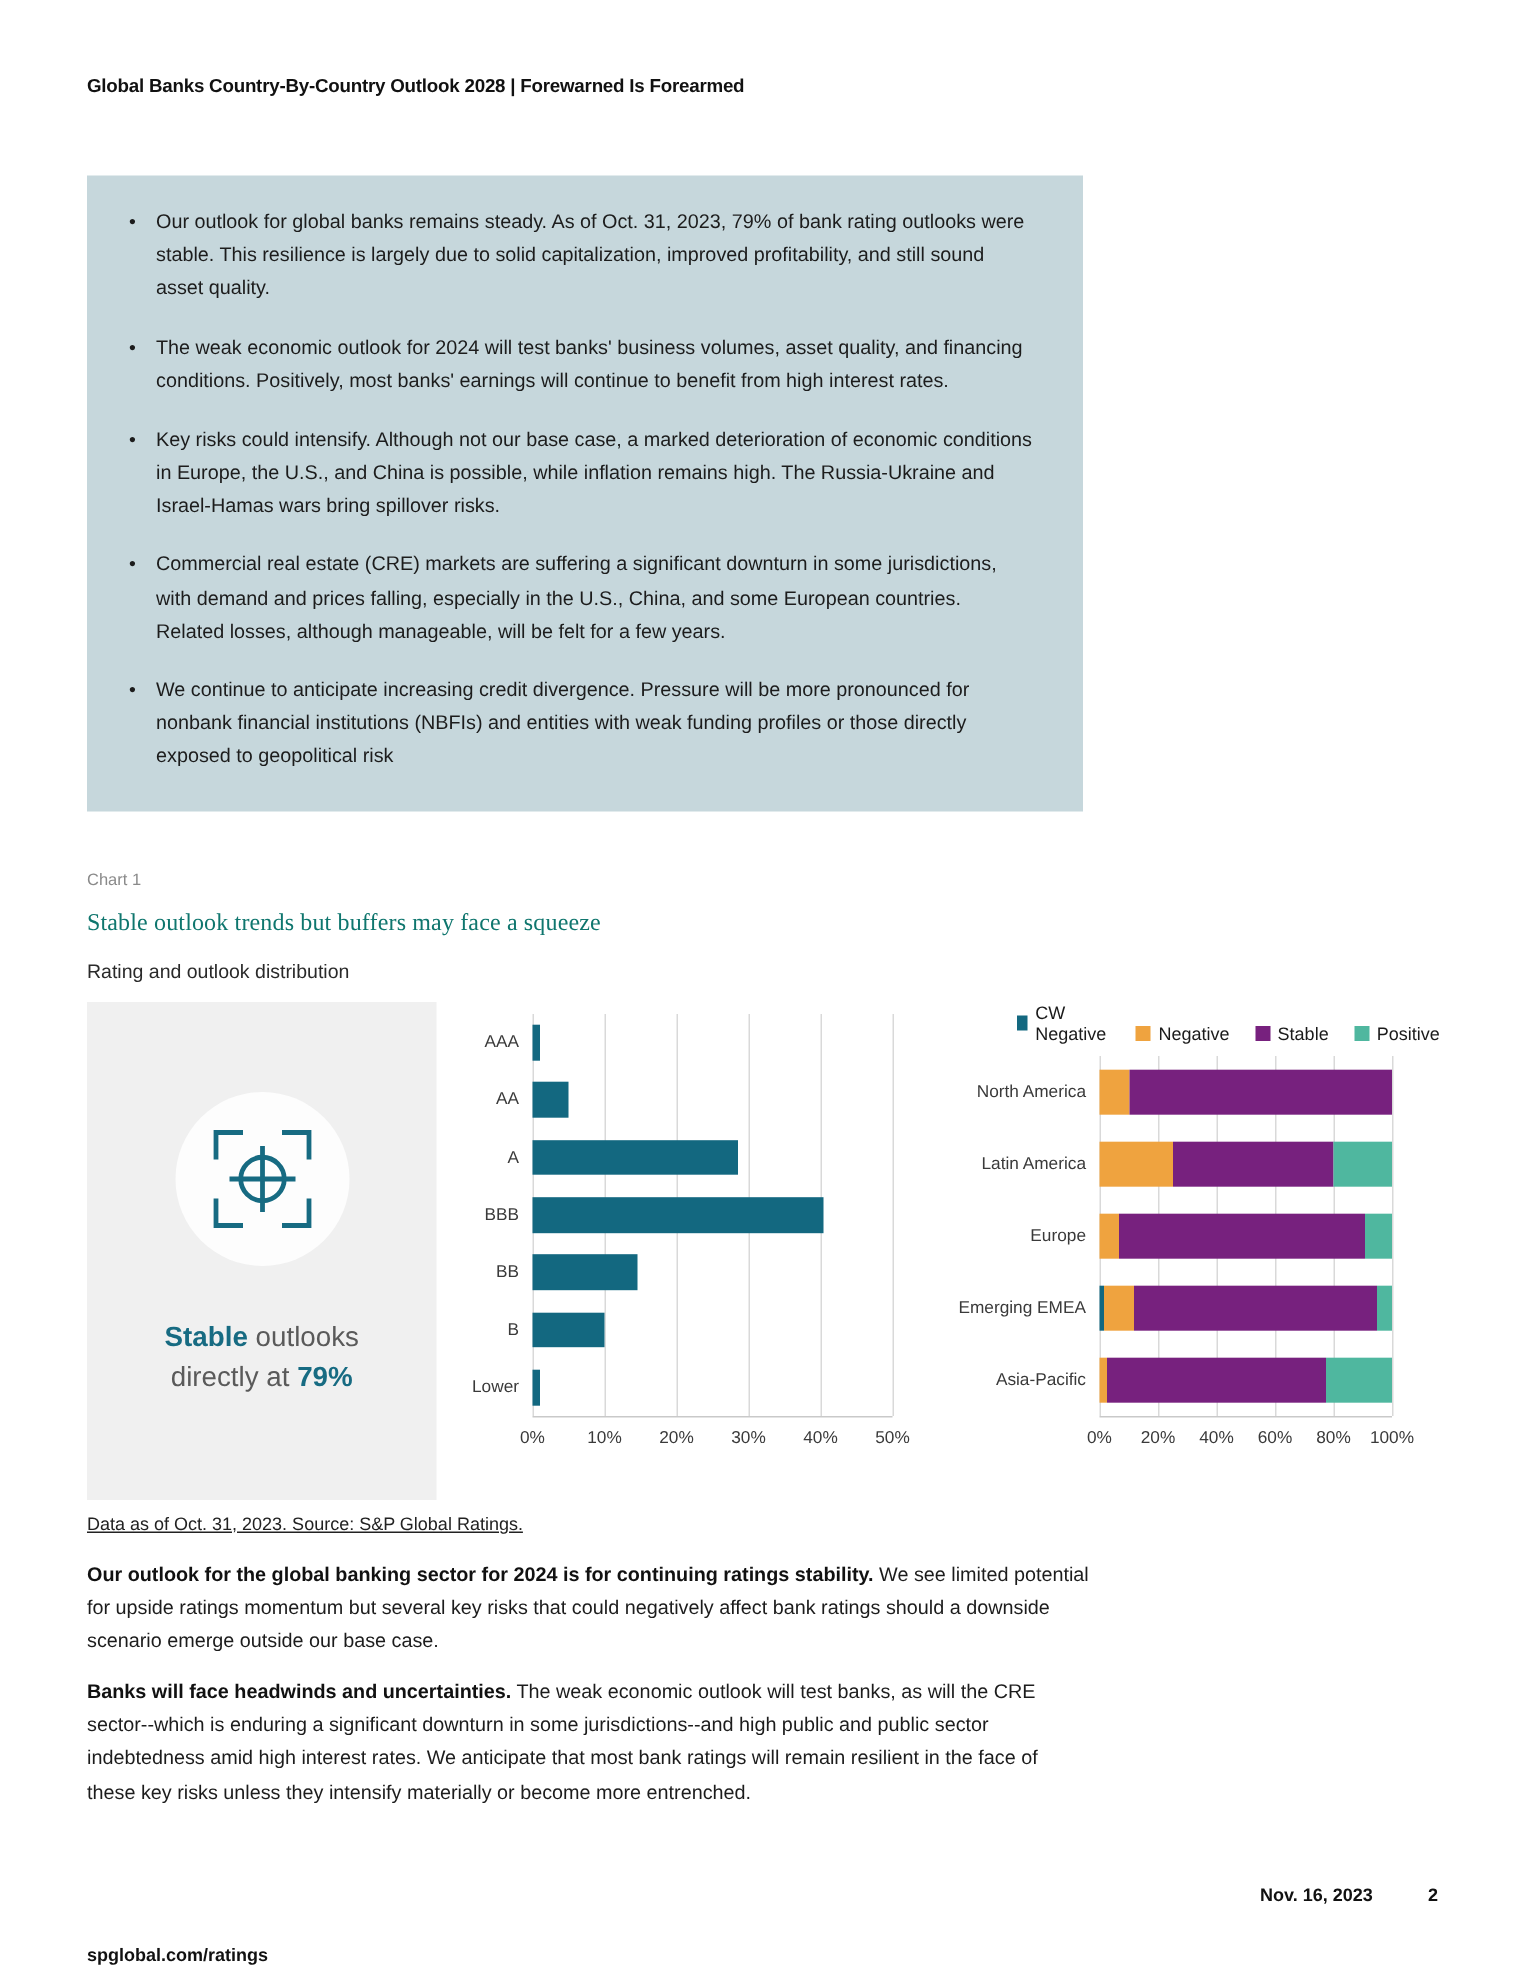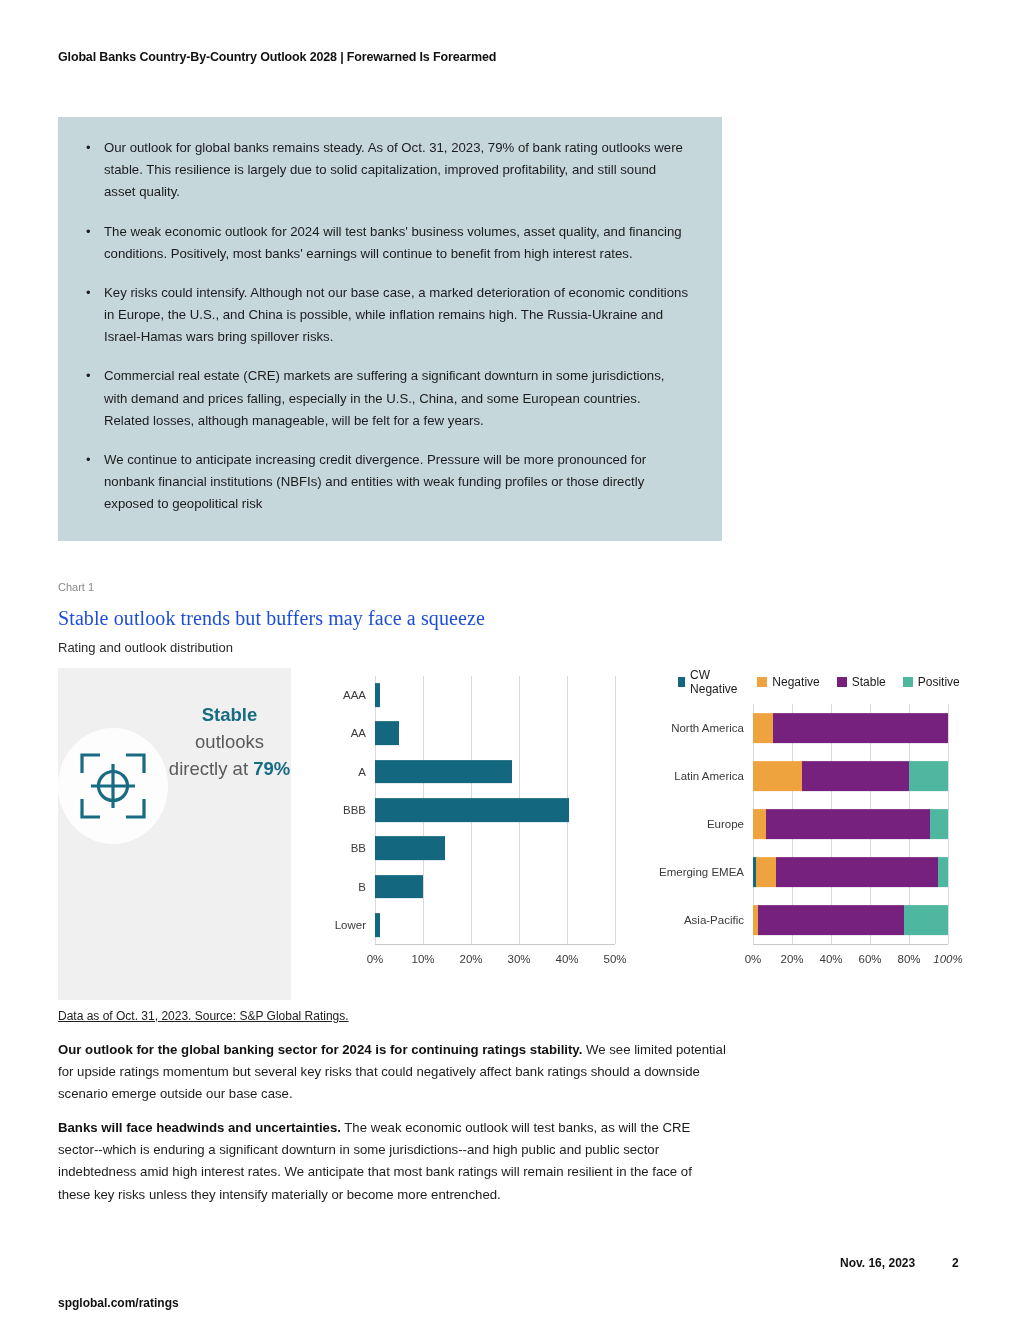--- a/index.html
+++ b/index.html
@@ -59,22 +59,22 @@
   .chart-label {
     position: absolute;
     left: 58px; top: 581px;
     font-size: 11px;
     color: #8a8a8a;
   }
   .chart-title {
     position: absolute;
     left: 58px; top: 607px;
     font-family: "Liberation Serif", serif;
-    font-size: 20px;
-    color: #1d4ed8;
+    font-size: 16px;
+    color: #0f766e;
     letter-spacing: 0.1px;
   }
   .chart-subtitle {
     position: absolute;
     left: 58px; top: 640px;
     font-size: 13px;
     color: #2a2a2a;
   }
 
   .chart-area {
@@ -83,42 +83,43 @@
     width: 890px; height: 332px;
   }
 
   
   .callout {
     position: absolute;
     left: 0; top: 0;
     width: 233px; height: 332px;
     background: #f0f0f0;
     display: flex;
-    flex-direction: row;
+    flex-direction: column;
+    align-items: center;
   }
   .callout-icon-wrap {
     margin-top: 60px;
     width: 116px; height: 116px;
     border-radius: 50%;
     background: #fdfdfd;
     display: flex;
     align-items: center;
     justify-content: center;
   }
   .callout-text {
     margin-top: 34px;
     text-align: center;
     font-size: 18.5px;
     line-height: 1.45;
     color: #5a5a5a;
   }
   .callout-text .hl { color: #176b82; font-weight: bold; }
 
   
-  .plot { position: absolute; margin-left: 20px; }
+  .plot { position: absolute; }
   .cat-label {
     position: absolute;
     right: 100%;
     padding-right: 9px;
     font-size: 11.5px;
     color: #3a3a3a;
     white-space: nowrap;
     transform: translateY(-50%);
   }
   .gridline {
@@ -285,21 +286,21 @@
       <div class="cat-label" style="top: 248.857px;">Lower</div>
       <div class="bar" style="top: 248.857px; height: 23.7371px; left: 0px; width: 4.8px; background: rgb(19, 104, 128);"></div>
       <div class="tick-label" style="left: 0px; top: 277px;">0%</div>
       <div class="tick-label" style="left: 48px; top: 277px;">10%</div>
       <div class="tick-label" style="left: 96px; top: 277px;">20%</div>
       <div class="tick-label" style="left: 144px; top: 277px;">30%</div>
       <div class="tick-label" style="left: 192px; top: 277px;">40%</div>
       <div class="tick-label" style="left: 240px; top: 277px;">50%</div>
     </div>
 
-  <div class="legend" id="legend-right" style="left:620px; top:0px;">
+  <div class="legend" id="legend-right" style="left:620px; top:0px;align-items:flex-end;">
       <div class="legend-item">
         <span class="swatch" style="background: rgb(19, 104, 128);"></span>
         <span>CW Negative</span>
       </div>
       <div class="legend-item">
         <span class="swatch" style="background: rgb(239, 163, 63);"></span>
         <span>Negative</span>
       </div>
       <div class="legend-item">
         <span class="swatch" style="background: rgb(119, 33, 126);"></span>
@@ -347,21 +348,21 @@
       <div class="bar" style="top: 216px; height: 29.76px; left: 0px; width: 195px;">
         <div class="seg" style="left: 0px; width: 4.875px; background: rgb(239, 163, 63);"></div>
         <div class="seg" style="left: 4.875px; width: 146.25px; background: rgb(119, 33, 126);"></div>
         <div class="seg" style="left: 151.125px; width: 43.875px; background: rgb(79, 183, 159);"></div>
       </div>
       <div class="tick-label" style="left: 0px; top: 249px;">0%</div>
       <div class="tick-label" style="left: 39px; top: 249px;">20%</div>
       <div class="tick-label" style="left: 78px; top: 249px;">40%</div>
       <div class="tick-label" style="left: 117px; top: 249px;">60%</div>
       <div class="tick-label" style="left: 156px; top: 249px;">80%</div>
-      <div class="tick-label" style="left: 195px; top: 249px; font-style: italic;">100%</div>
+      <div class="tick-label" style="left: 195px; top: 249px;">100%</div>
     </div>
 
 </div>
 
 <div class="source-note">Data as of Oct. 31, 2023. Source: S&amp;P Global Ratings.</div>
 
 <p class="para para-1">
   <b>Our outlook for the global banking sector for 2024 is for continuing ratings stability.</b><span> We see limited potential for upside ratings momentum but several key risks that could negatively affect bank ratings should a downside scenario emerge outside our base case.</span>
 </p>
 

